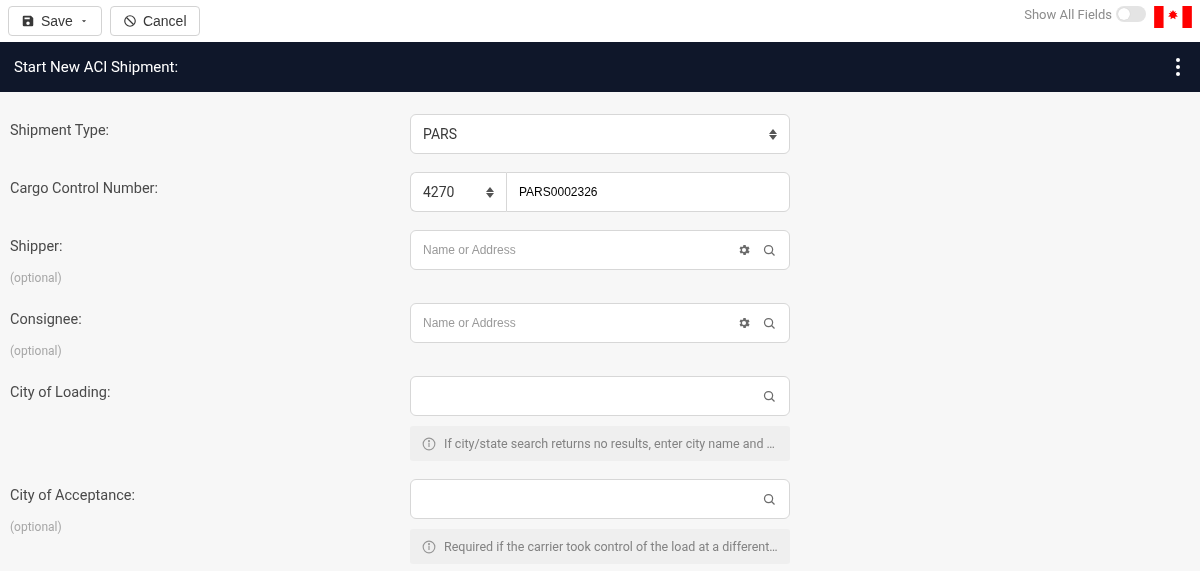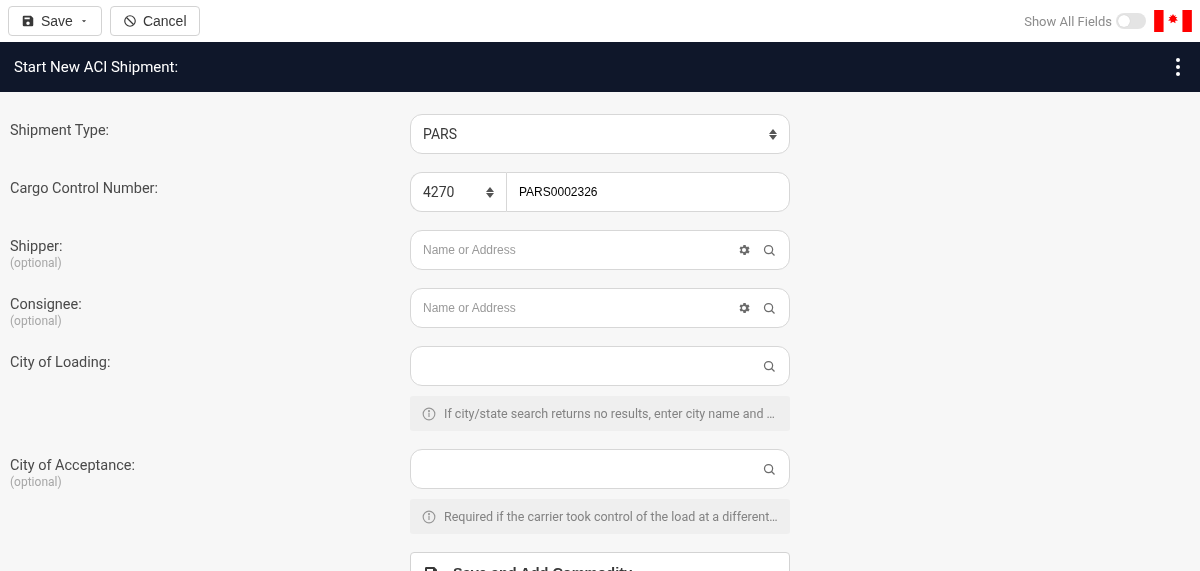--- a/index.html
+++ b/index.html
@@ -4,21 +4,21 @@
 <style>
   * { box-sizing: border-box; margin: 0; padding: 0; }
   body {
     font-family: -apple-system, BlinkMacSystemFont, "Segoe UI", Roboto, Arial, sans-serif;
     font-size: 14px;
     color: #383838;
     background: #fff;
   }
   .toolbar {
     display: flex;
-    align-items: center;
+    align-items: flex-start;
     padding: 6px 8px;
     gap: 8px;
   }
   .btn {
     display: inline-flex;
     align-items: center;
     gap: 6px;
     padding: 6px 12px;
     border: 1px solid #d3d3d3;
     border-radius: 4px;
@@ -94,27 +94,27 @@
     width: 400px;
     padding-right: 14px;
     padding-top: 8px;
     color: #4a4a4a;
     font-size: 14.5px;
   }
   .lbl .opt {
     display: block;
     font-size: 12px;
     color: #a7a7a7;
-    margin-top: 1px;
+    margin-top: 16px;
   }
   .ctrl { width: 380px; }
   .select-wrap, .input-wrap {
     height: 40px;
     border: 1px solid #d7d7d7;
-    border-radius: 12px;
+    border-radius: 6px;
     background: #fff;
     display: flex;
     align-items: center;
     padding: 0 12px;
     position: relative;
   }
   .select-wrap .val { flex: 1; color: #3a3a3a; }
   .updown {
     display: flex;
     flex-direction: column;

